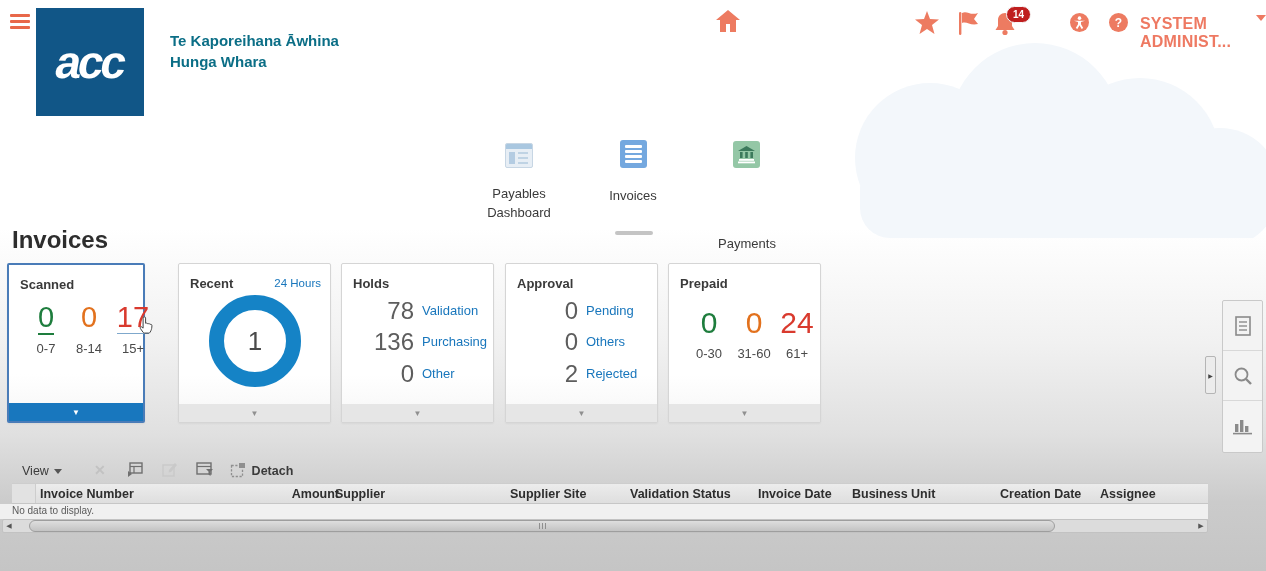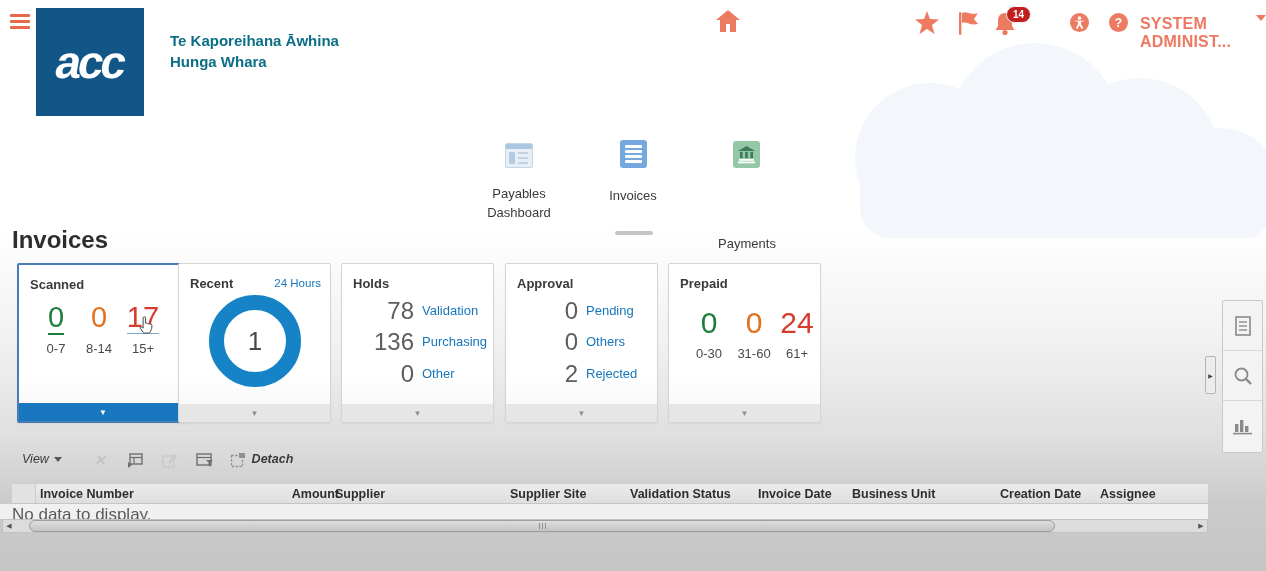--- a/index.html
+++ b/index.html
@@ -56,33 +56,33 @@
   .hrow .num { position:absolute; left:8px; width:64px; text-align:right; font-size:24px; color:#5d5d5d; }
   .hrow .lbl { position:absolute; left:80px; top:6px; font-size:13px; color:#1876bc; }
 
   
   .side-panel { left:1222px; top:300px; width:41px; height:153px; background:#f3f3f3; border:1px solid #c9c9c9; border-radius:2px; }
   .side-btn { height:50px; display:flex; align-items:center; justify-content:center; border-bottom:1px solid #d8d8d8; }
   .side-btn:last-child { border-bottom:none; }
   .panel-handle { left:1205px; top:356px; width:11px; height:38px; background:#ececec; border:1px solid #b5b5b5; border-radius:2px; display:flex; align-items:center; justify-content:center; font-size:6px; color:#444; }
 
   
-  .toolbar { left:12px; top:452px; height:26px; display:flex; align-items:flex-start; color:#3b3b3b; font-size:12.5px;font-style:italic; }
+  .toolbar { left:12px; top:452px; height:26px; display:flex; align-items:flex-end; color:#3b3b3b; font-size:12.5px; }
   .tb-gap { display:inline-block; }
   .view-menu { display:flex; align-items:center; gap:5px; margin-left:10px; }
   .view-caret { width:0; height:0; border-left:4px solid transparent; border-right:4px solid transparent; border-top:5px solid #555; }
   .tb-x { color:#c2c2c2; font-size:14px; font-weight:bold; }
   .detach-lbl { font-weight:bold; margin-left:6px; }
 
   
   .thead { left:12px; top:483px; width:1196px; height:21px; background:linear-gradient(180deg,#ececec,#dedede); border-top:1px solid #cdcdcd; border-bottom:1px solid #c6c6c6; }
   .thead .gutter { position:absolute; left:0; top:0; width:24px; height:100%; background:#e2e2e2; border-right:1px solid #cdcdcd; }
   .th { position:absolute; top:3px; font-size:12.5px; font-weight:bold; color:#2e2e2e; white-space:nowrap; }
   .empty-band { left:0px; top:504px; width:1208px; height:15px; background:#f0f0f0; }
-  .empty-msg { left:12px; top:505px; font-size:17px; color:#5a5a5a; }
+  .empty-msg { left:12px; top:505px; font-size:10px; color:#5a5a5a; }
 
   
   .hscroll { left:2px; top:519px; width:1206px; height:14px; background:#dcdcdc; border:1px solid #c2c2c2; border-radius:2px; }
   .hs-arrow { position:absolute; top:0; width:12px; height:12px; display:flex; align-items:center; justify-content:center; font-size:7px; color:#555; }
   .hs-thumb { position:absolute; left:26px; top:0px; width:1026px; height:12px; background:linear-gradient(180deg,#dedede,#c3c3c3); border:1px solid #9e9e9e; border-radius:7px; display:flex; align-items:center; justify-content:center; }
   .hs-grip { display:flex; gap:2px; }
   .hs-grip i { width:1px; height:6px; background:#8f8f8f; display:block; }
 </style>
 </head>
 <body>
@@ -173,21 +173,21 @@
       <rect x="2" y="14" width="15" height="1.8" fill="#ffffff"></rect>
       <rect x="1" y="16.5" width="17" height="1.8" fill="#ffffff"></rect>
     </svg>
   </div>
   <div class="abs nav-label" style="left:707px;top:187px;width:80px;margin-top:48px;">Payments</div>
 
   <div class="abs nav-underline"></div>
 
   <div class="abs page-title">Invoices</div>
 
-  <div class="card selected" style="left:17px;width:172px;text-decoration:underline;">
+  <div class="card selected" style="left:7px;width:138px;text-decoration:underline;">
     <div class="card-title">Scanned</div>
     <div class="metric" style="left:14px;top:37px;width:46px;">
       <div class="val v-green"><span class="u-green">0</span></div>
       <div class="rng">0-7</div>
     </div>
     <div class="metric" style="left:57px;top:37px;width:46px;">
       <div class="val v-orange"><span>0</span></div>
       <div class="rng">8-14</div>
     </div>
     <div class="metric" style="left:100px;top:37px;width:48px;">

